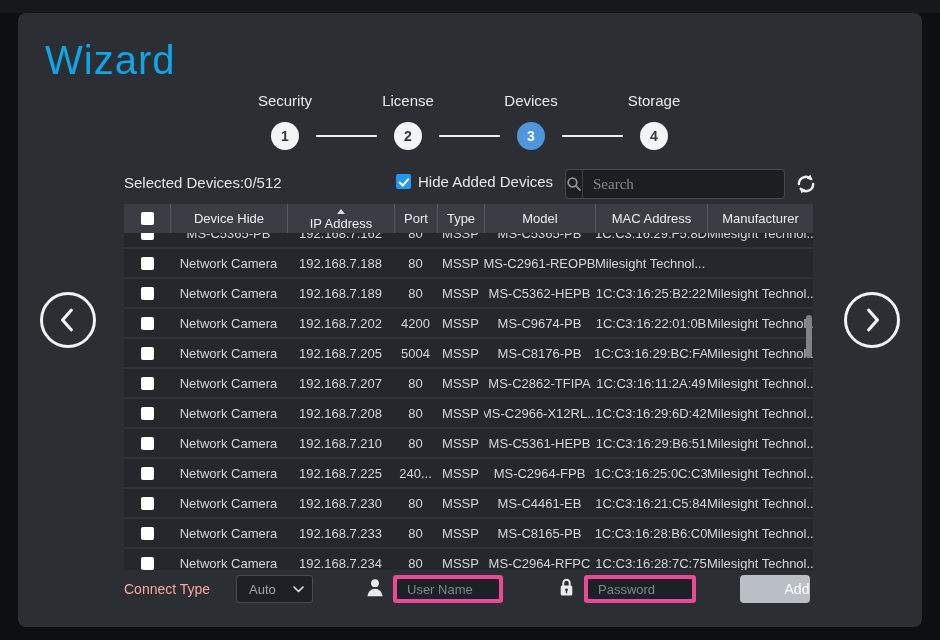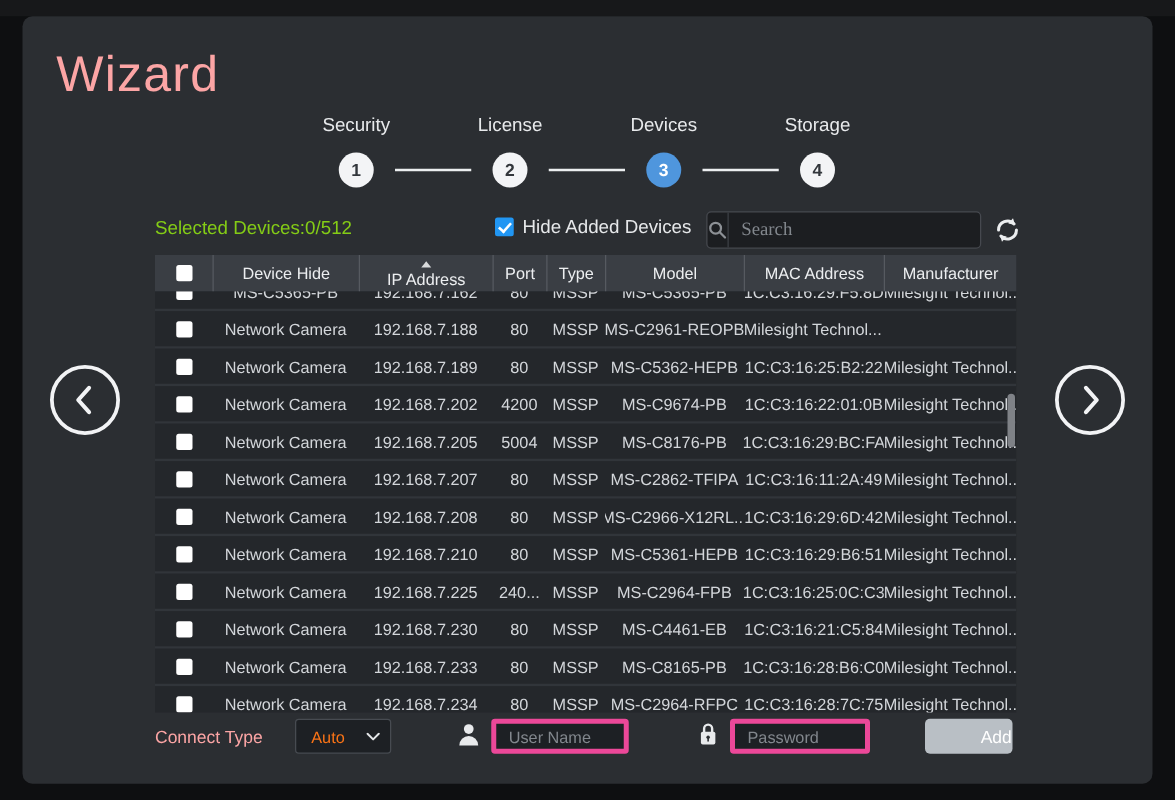--- a/index.html
+++ b/index.html
@@ -1,32 +1,32 @@
 <!DOCTYPE html>
 <html><head>
 <meta charset="utf-8">
 <style>
   * { margin:0; padding:0; box-sizing:border-box; }
   html,body { width:940px; height:640px; background:#0e0f11; font-family:"Liberation Sans","DejaVu Sans",sans-serif; overflow:hidden; }
   .screen { position:relative; width:940px; height:640px; background:#0e0f11; }
   .top-strip { position:absolute; left:0; top:0; width:940px; height:13px; background:#17181a; }
   .panel { position:absolute; left:18px; top:13px; width:904px; height:614px; background:#2b2e32; border-radius:8px; }
 
-  .page-title { position:absolute; left:27px; top:25px; font-size:40px; color:#fca5a5; letter-spacing:1px; }
+  .page-title { position:absolute; left:27px; top:25px; font-size:40px; color:#0ea5e9; letter-spacing:1px; }
 
   
   .stepper { position:absolute; left:236px; top:79px; display:flex; align-items:flex-start; }
   .step { display:flex; flex-direction:column; align-items:center; width:62px; }
   .step-label { font-size:15px; line-height:18px; color:#e8eaec; margin-bottom:12px; white-space:nowrap; }
   .step-circle { width:28px; height:28px; border-radius:50%; background:#f3f4f6; color:#33373c; font-size:14px; font-weight:bold; display:flex; align-items:center; justify-content:center; }
   .step-circle.active { background:#4f96dd; color:#ffffff; }
   .step-line { width:61px; height:2px; background:#eceef0; margin-top:43px; }
 
   
-  .selected-devices { position:absolute; left:106px; top:161px; font-size:15px; color:#84cc16; }
+  .selected-devices { position:absolute; left:106px; top:161px; font-size:15px; color:#e5e5e5; }
   .hide-added { position:absolute; left:378px; top:160px; display:flex; align-items:center; }
   .hide-cbx { width:15px; height:15px; border-radius:2px; background:#8a8f94; position:relative; }
   .hide-cbx.checked { background:#2196f3; }
   .hide-cbx.checked::after { content:""; position:absolute; left:5px; top:2px; width:4px; height:8px; border-right:2px solid #fff; border-bottom:2px solid #fff; transform:rotate(42deg); }
   .hide-label { font-size:15px; color:#e6e8ea; margin-left:7px; }
 
   .search-box { position:absolute; left:547px; top:156px; width:220px; height:30px; background:#1c1e21; border:1px solid #46494f; border-radius:4px; display:flex; align-items:center; }
   .search-icon-wrap { width:33px; height:100%; display:flex; align-items:center; justify-content:center; border-right:1px solid #3d4046; }
   .search-box input { flex:1; background:transparent; border:none; outline:none; color:#dfe2e5; font-size:15px; padding:0 10px; font-family:Liberation Serif, serif; }
   .search-box input::placeholder { color:#82878d; }
@@ -48,21 +48,21 @@
   .scroll-thumb { position:absolute; right:1px; top:111px; width:6px; height:43px; background:#7f8287; border-radius:3px; z-index:4; }
 
   
   .nav-btn { position:absolute; width:56px; height:56px; border:3px solid #f2f3f5; border-radius:50%; background:transparent; display:flex; align-items:center; justify-content:center; cursor:pointer; }
   .nav-prev { left:22px; top:279px; }
   .nav-next { left:826px; top:279px; }
 
   
   .footer-label { position:absolute; left:106px; top:568px; font-size:14px; color:#fca5a5; }
   .connect-select { position:absolute; left:218px; top:562px; width:77px; height:28px; background:#1d2024; border:1px solid #474b51; border-radius:3px; display:flex; align-items:center; justify-content:space-between; padding:0 8px 0 12px; cursor:pointer; }
-  .connect-select .val { font-size:13px; color:#f97316; }
+  .connect-select .val { font-size:13px; color:#a3a3a3; }
   .person-icon { position:absolute; left:347px; top:564px; }
   .lock-icon { position:absolute; left:541px; top:564px; }
   .field { position:absolute; top:562px; height:28px; background:#1d2024; border:4px solid #ec4899; border-radius:3px; color:#dfe2e5; font-size:13px; padding:0 10px; outline:none; font-family:"Liberation Sans","DejaVu Sans",sans-serif; }
   .field::placeholder { color:#82878d; }
   .field.username { left:375px; width:110px; }
   .field.password { left:566px; width:112px; }
   .add-btn { position:absolute; left:722px; top:562px; width:70px; height:28px; background:#b9bfc5; border:none; border-radius:4px; color:#ffffff; font-size:14px; font-family:"Liberation Sans","DejaVu Sans",sans-serif; cursor:pointer;padding-left:44px; }
 </style>
 </head>
 <body>

